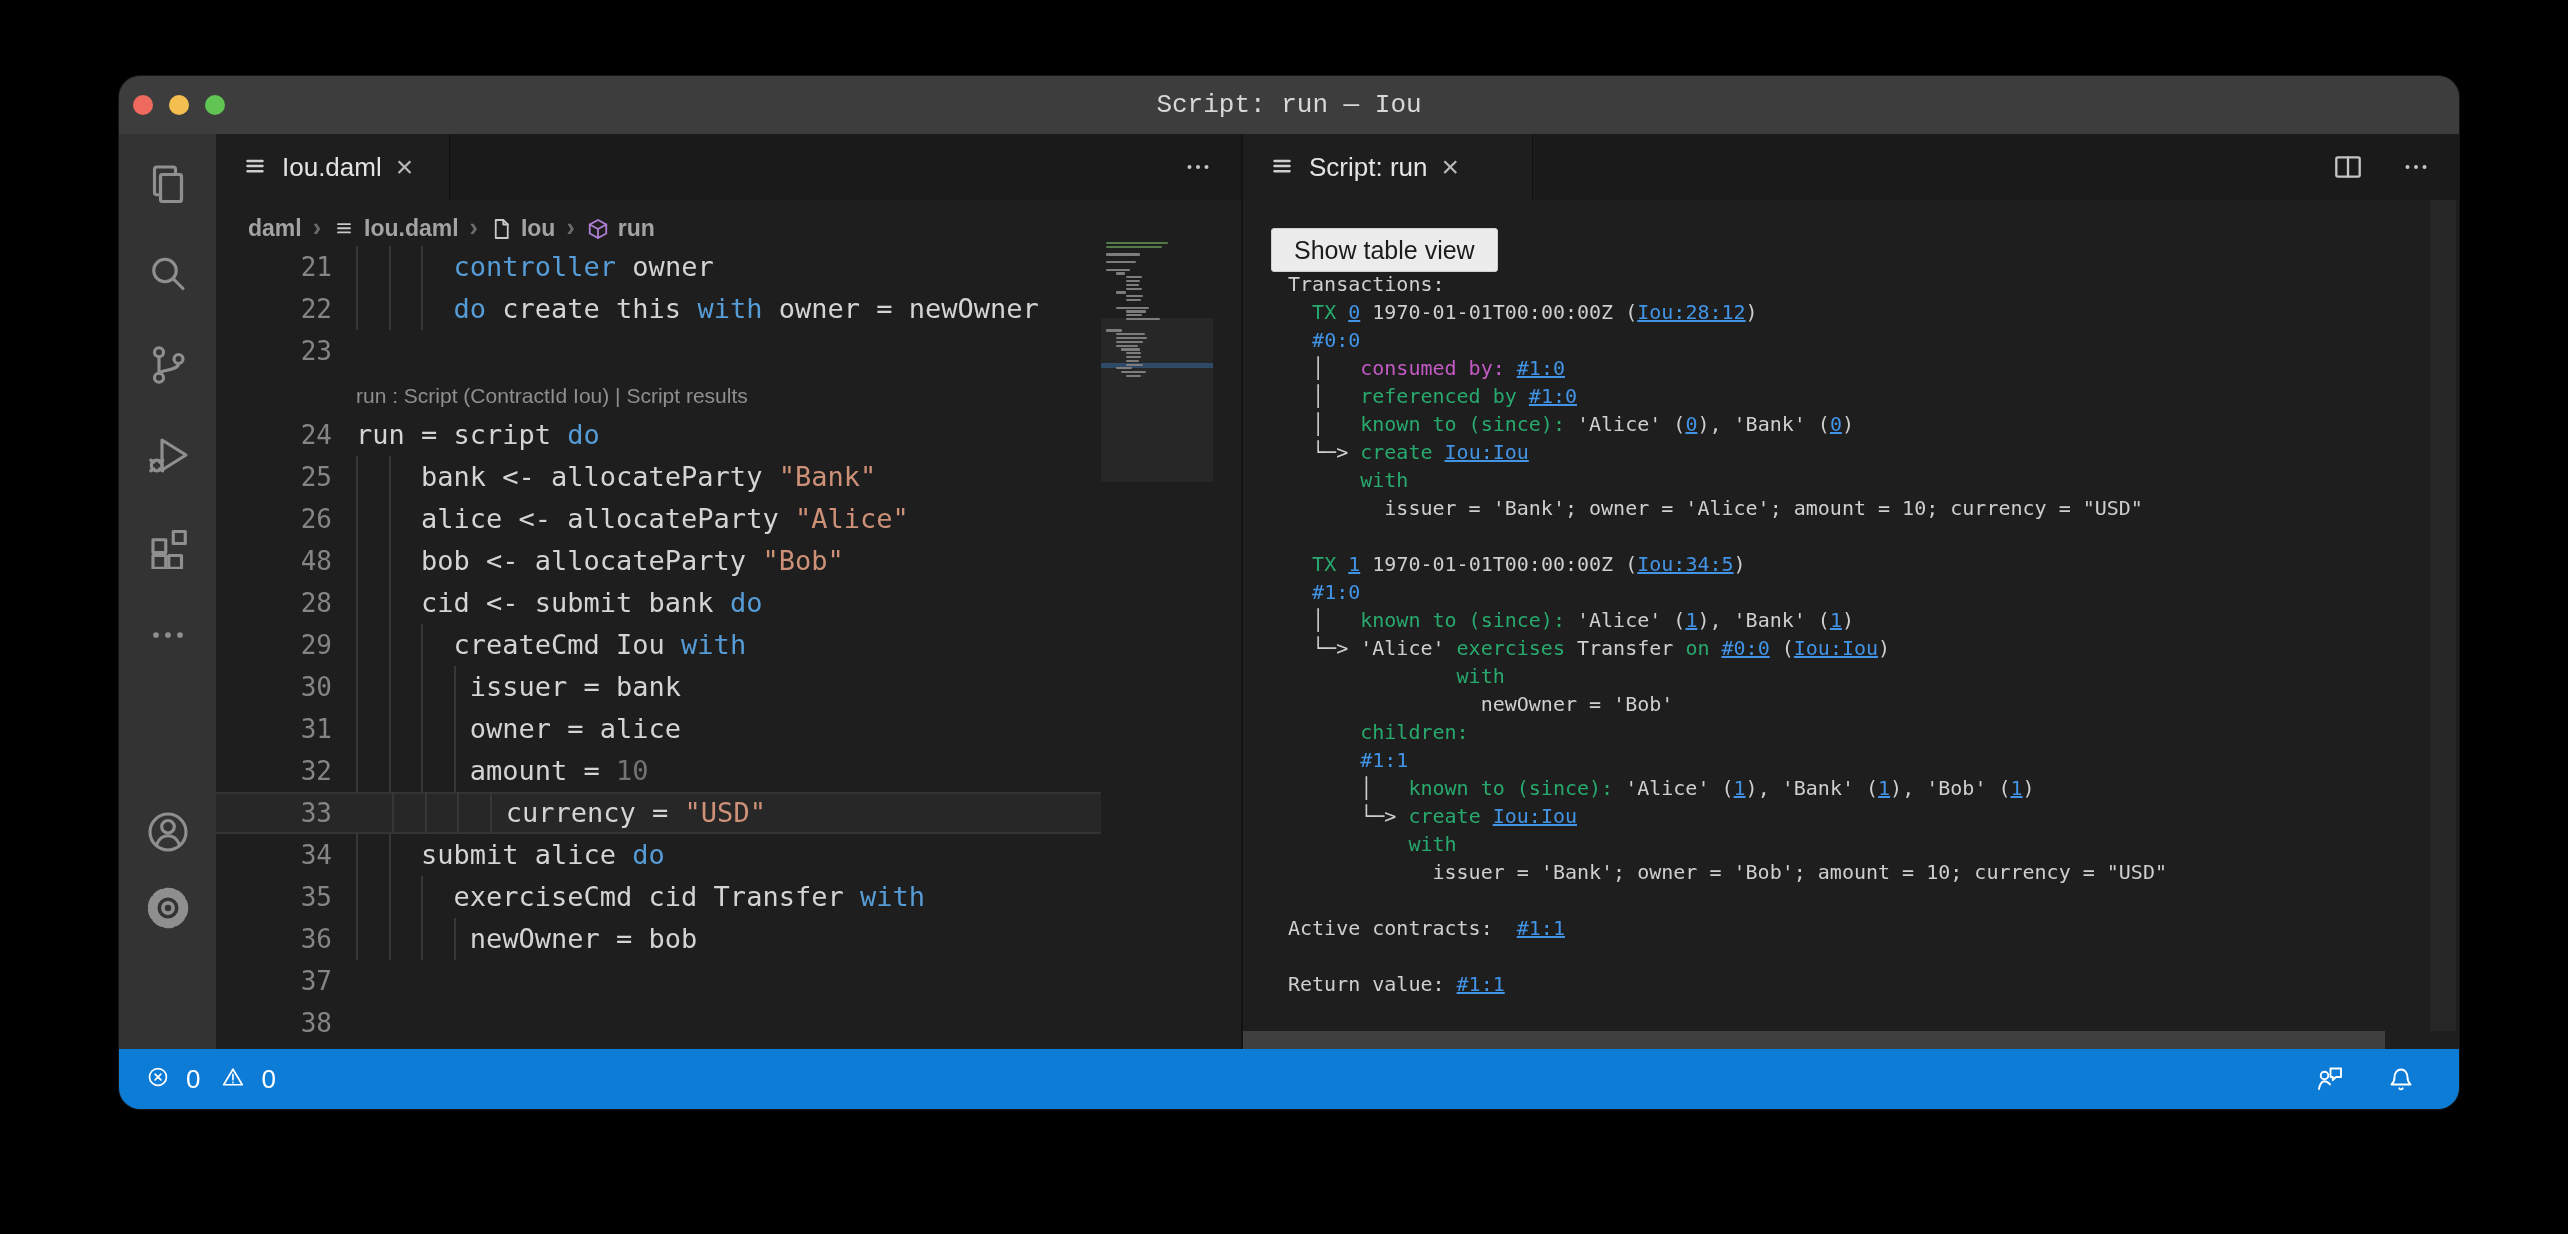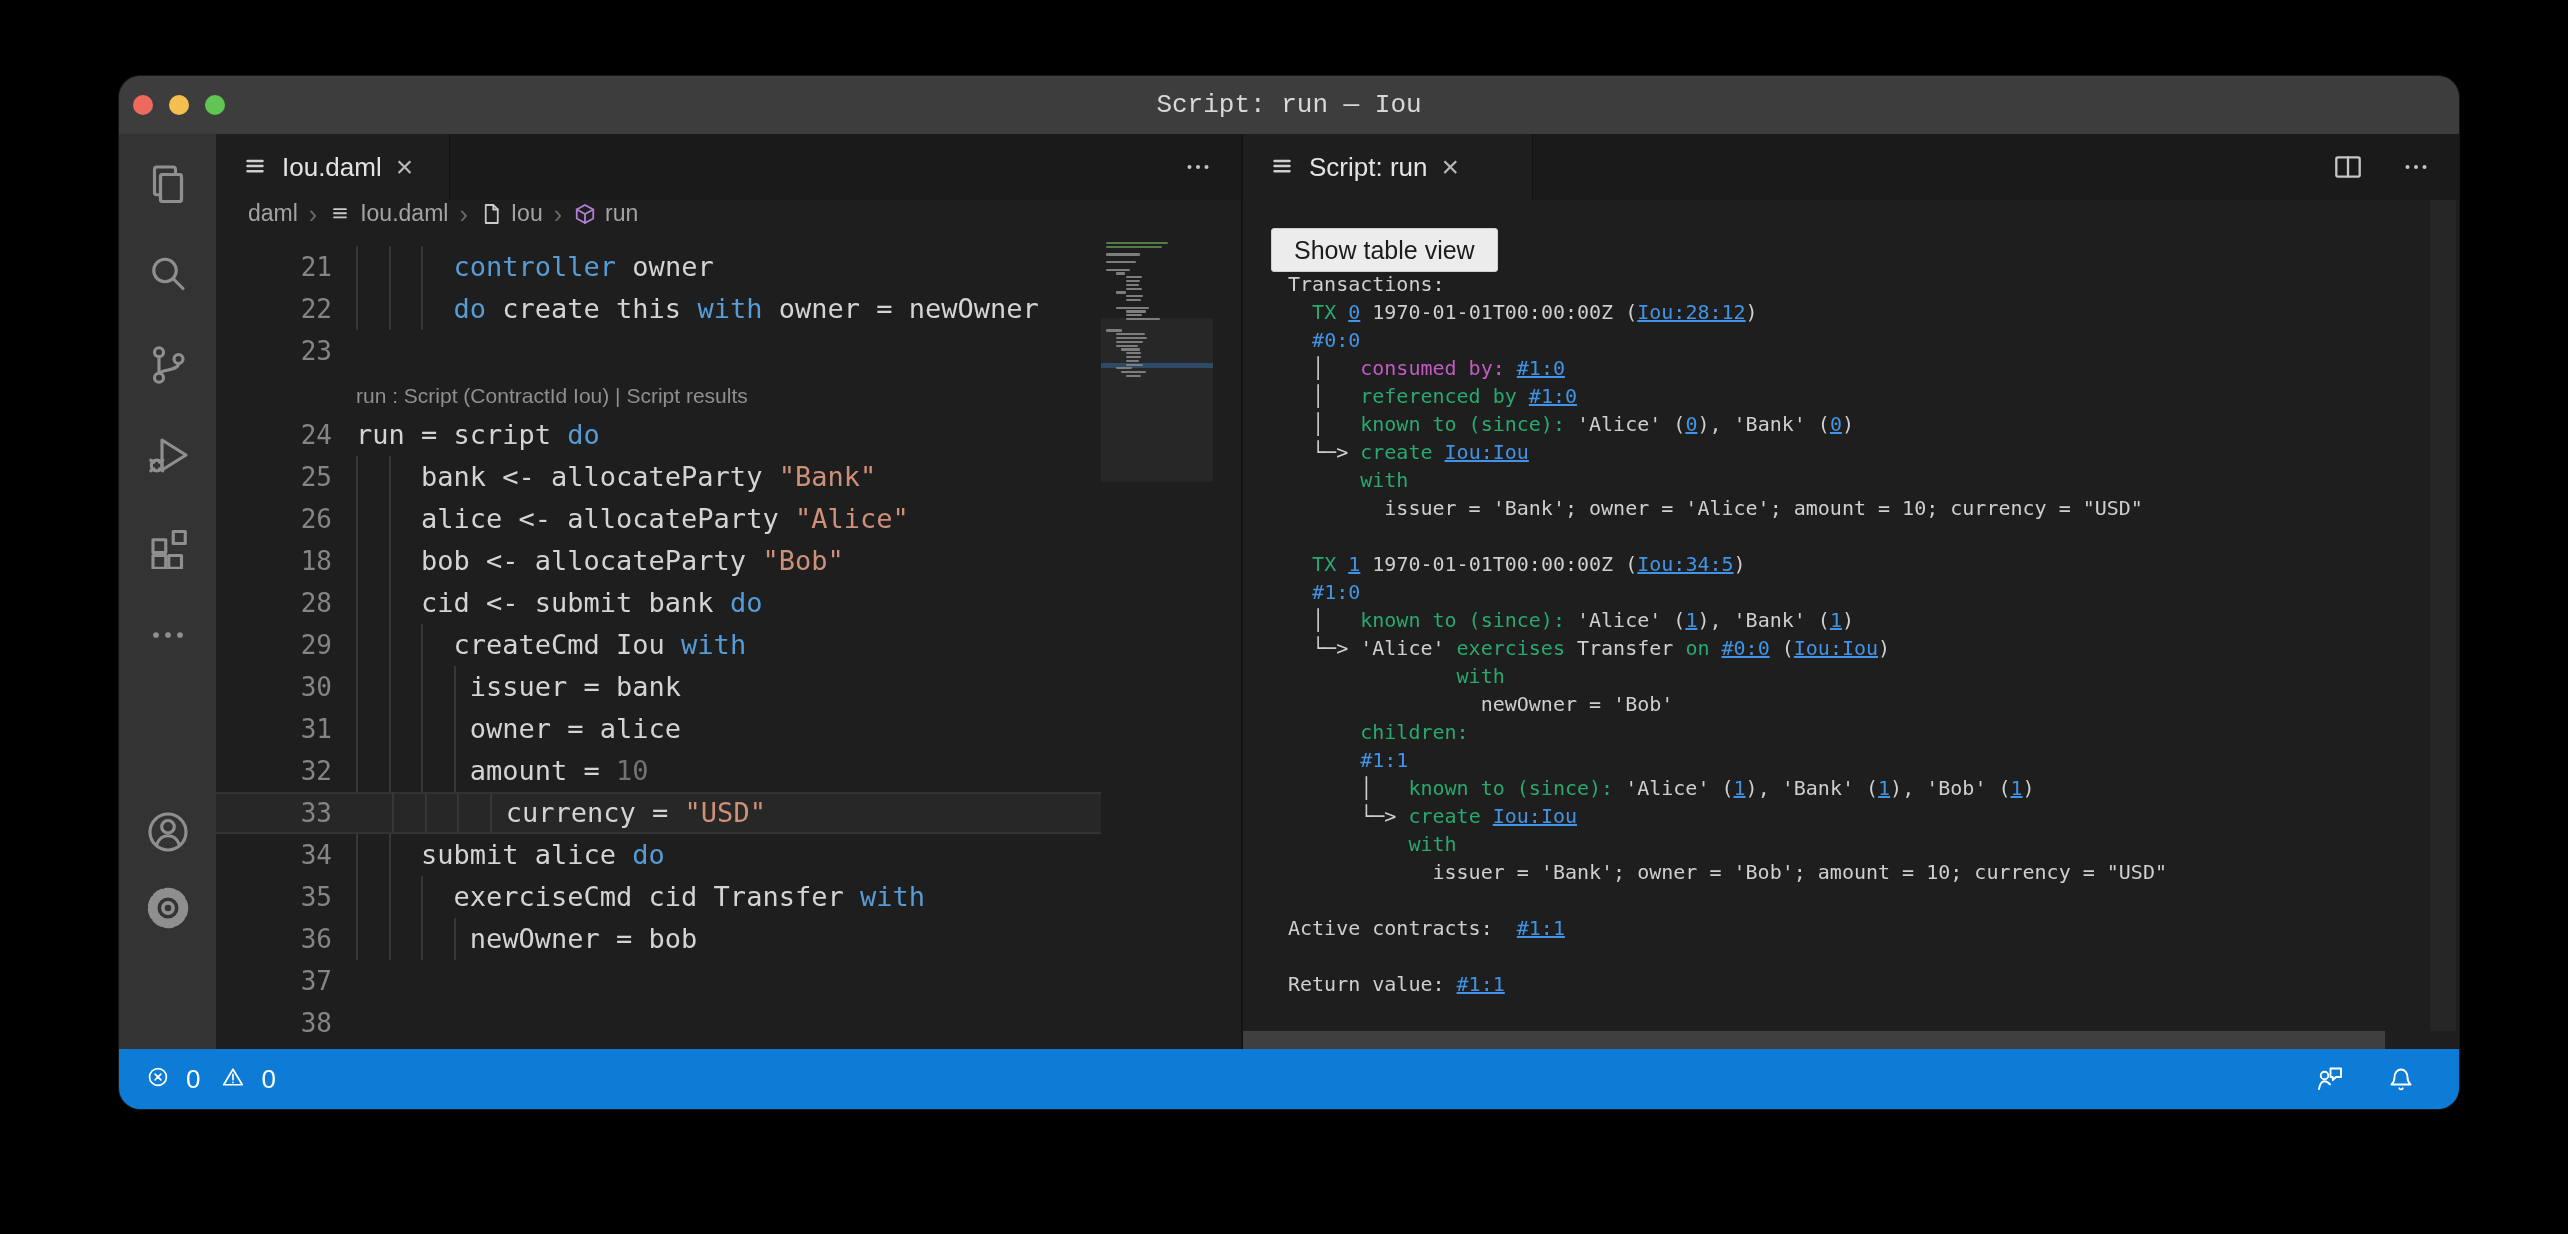--- a/index.html
+++ b/index.html
@@ -26,21 +26,21 @@
   .group.right{left:1124px;width:1216px;}
   
   .tabbar{position:absolute;left:0;top:0;right:0;height:66px;background:#1a1a1a;}
   .tab{position:absolute;left:0;top:0;bottom:0;background:#1e1e1e;display:flex;align-items:center;
        padding:0 18px 0 24px;border-right:1px solid #111;box-sizing:border-box;}
   .tab .tab-label{color:#e4e4e4;font-size:26px;margin:0 10px 0 12px;white-space:nowrap;}
   .tab .tab-close{color:#b9b9b9;font-size:30px;padding:0 4px;line-height:1;}
   .tab-actions{position:absolute;right:26px;top:0;height:66px;display:flex;align-items:center;gap:34px;}
   
   .breadcrumb{position:absolute;left:0;top:66px;right:0;height:42px;background:#1e1e1e;
-              display:flex;align-items:flex-start;padding-left:32px;color:#a3a3a3;font-size:23px;}
+              display:flex;align-items:flex-end;padding-left:32px;color:#a3a3a3;font-size:23px;font-weight:bold;}
   .bc-item{display:flex;align-items:center;gap:8px;white-space:nowrap;}
   .bc-sep{color:#6b6b6b;font-size:25px;margin:0 11px;}
   
   .editor{position:absolute;left:0;top:108px;right:0;bottom:0;background:#1e1e1e;overflow:hidden;}
   .code-rows{position:absolute;left:0;top:4px;width:885px;}
   .code-row{position:relative;height:42px;display:flex;}
   .code-row.current{background:rgba(255,255,255,0.045);
      box-shadow:inset 0 2px 0 rgba(255,255,255,0.06), inset 0 -2px 0 rgba(255,255,255,0.06);gap:36px;}
   .gutter{width:140px;box-sizing:border-box;text-align:right;padding-right:24px;color:#858585;
           font-family:"DejaVu Sans Mono",monospace;font-size:26px;line-height:42px;flex:none;}
@@ -231,21 +231,21 @@
               </div>
               <div class="code-row">
                 <span class="gutter">25</span>
                 <span class="code-content"><span class="guide" style="left: 0px;"></span><span class="guide" style="left: 32.5px;"></span><span>    bank &lt;- allocateParty </span><span class="s">"Bank"</span></span>
               </div>
               <div class="code-row">
                 <span class="gutter">26</span>
                 <span class="code-content"><span class="guide" style="left: 0px;"></span><span class="guide" style="left: 32.5px;"></span><span>    alice &lt;- allocateParty </span><span class="s">"Alice"</span></span>
               </div>
               <div class="code-row">
-                <span class="gutter">18</span>
+                <span class="gutter">48</span>
                 <span class="code-content"><span class="guide" style="left: 0px;"></span><span class="guide" style="left: 32.5px;"></span><span>    bob &lt;- allocateParty </span><span class="s">"Bob"</span></span>
               </div>
               <div class="code-row">
                 <span class="gutter">28</span>
                 <span class="code-content"><span class="guide" style="left: 0px;"></span><span class="guide" style="left: 32.5px;"></span><span>    cid &lt;- submit bank </span><span class="k">do</span></span>
               </div>
               <div class="code-row">
                 <span class="gutter">29</span>
                 <span class="code-content"><span class="guide" style="left: 0px;"></span><span class="guide" style="left: 32.5px;"></span><span class="guide" style="left: 65px;"></span><span>      createCmd Iou </span><span class="k">with</span></span>
               </div>

